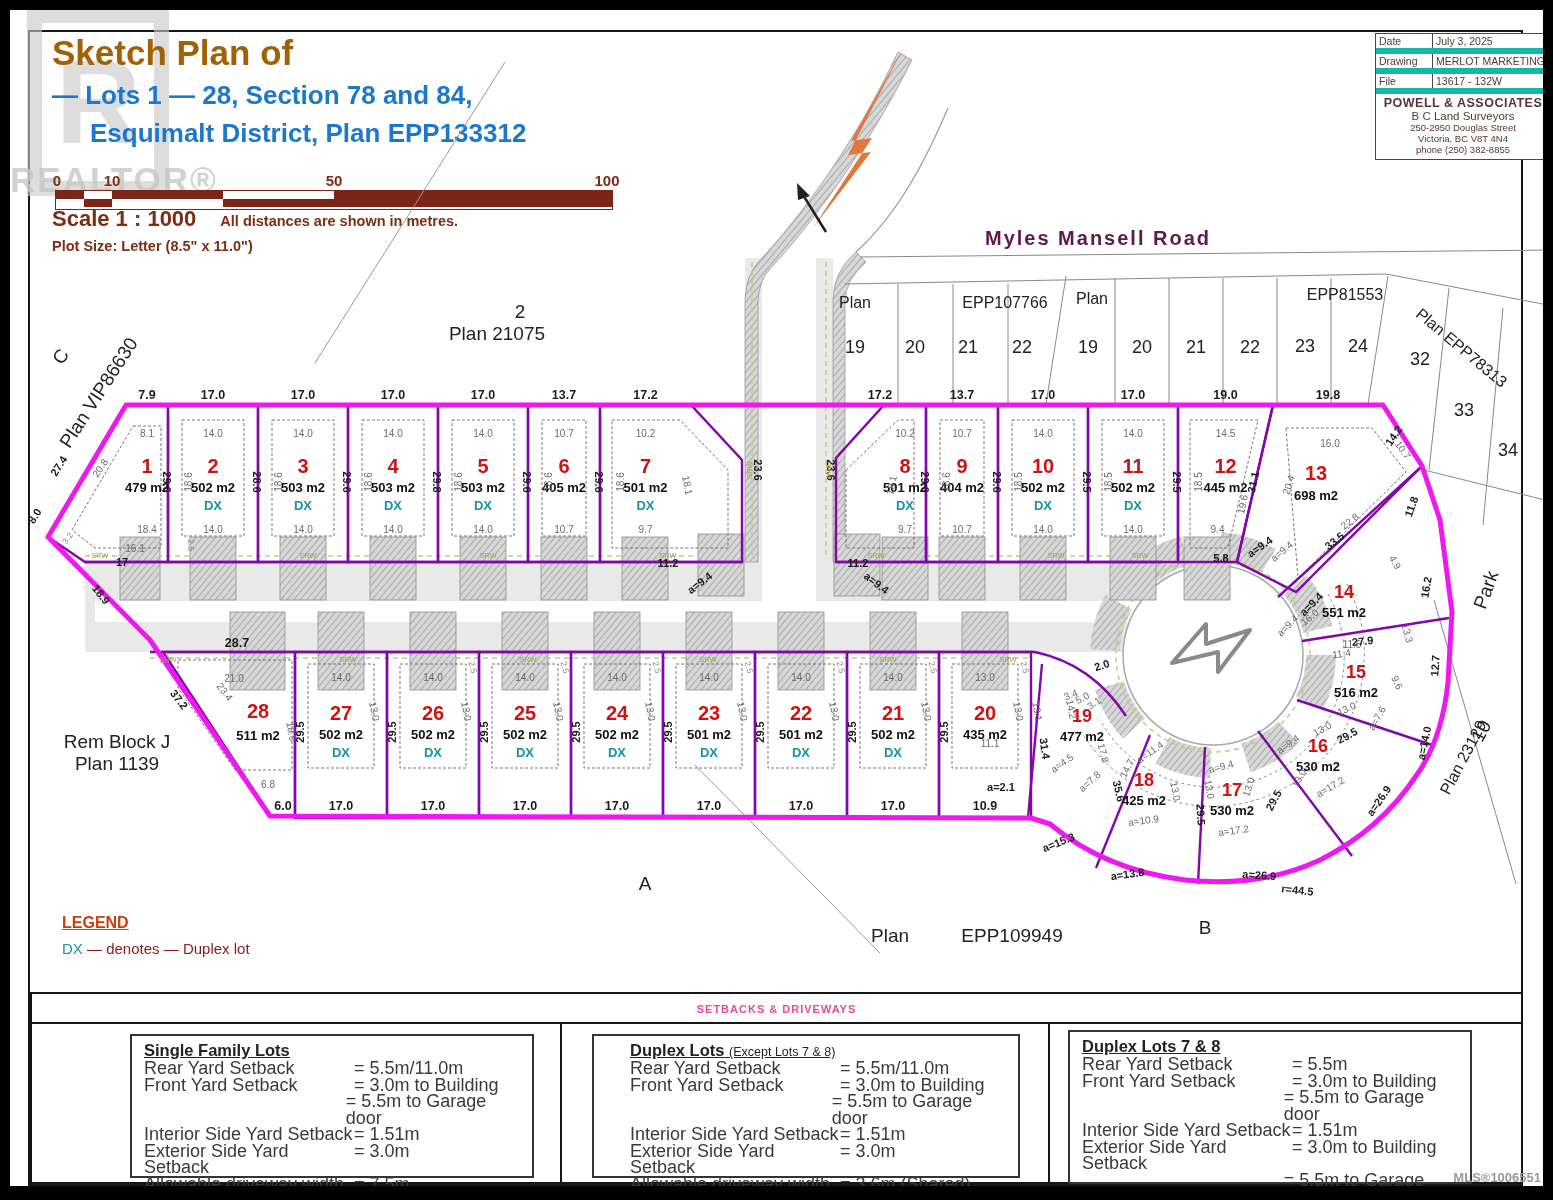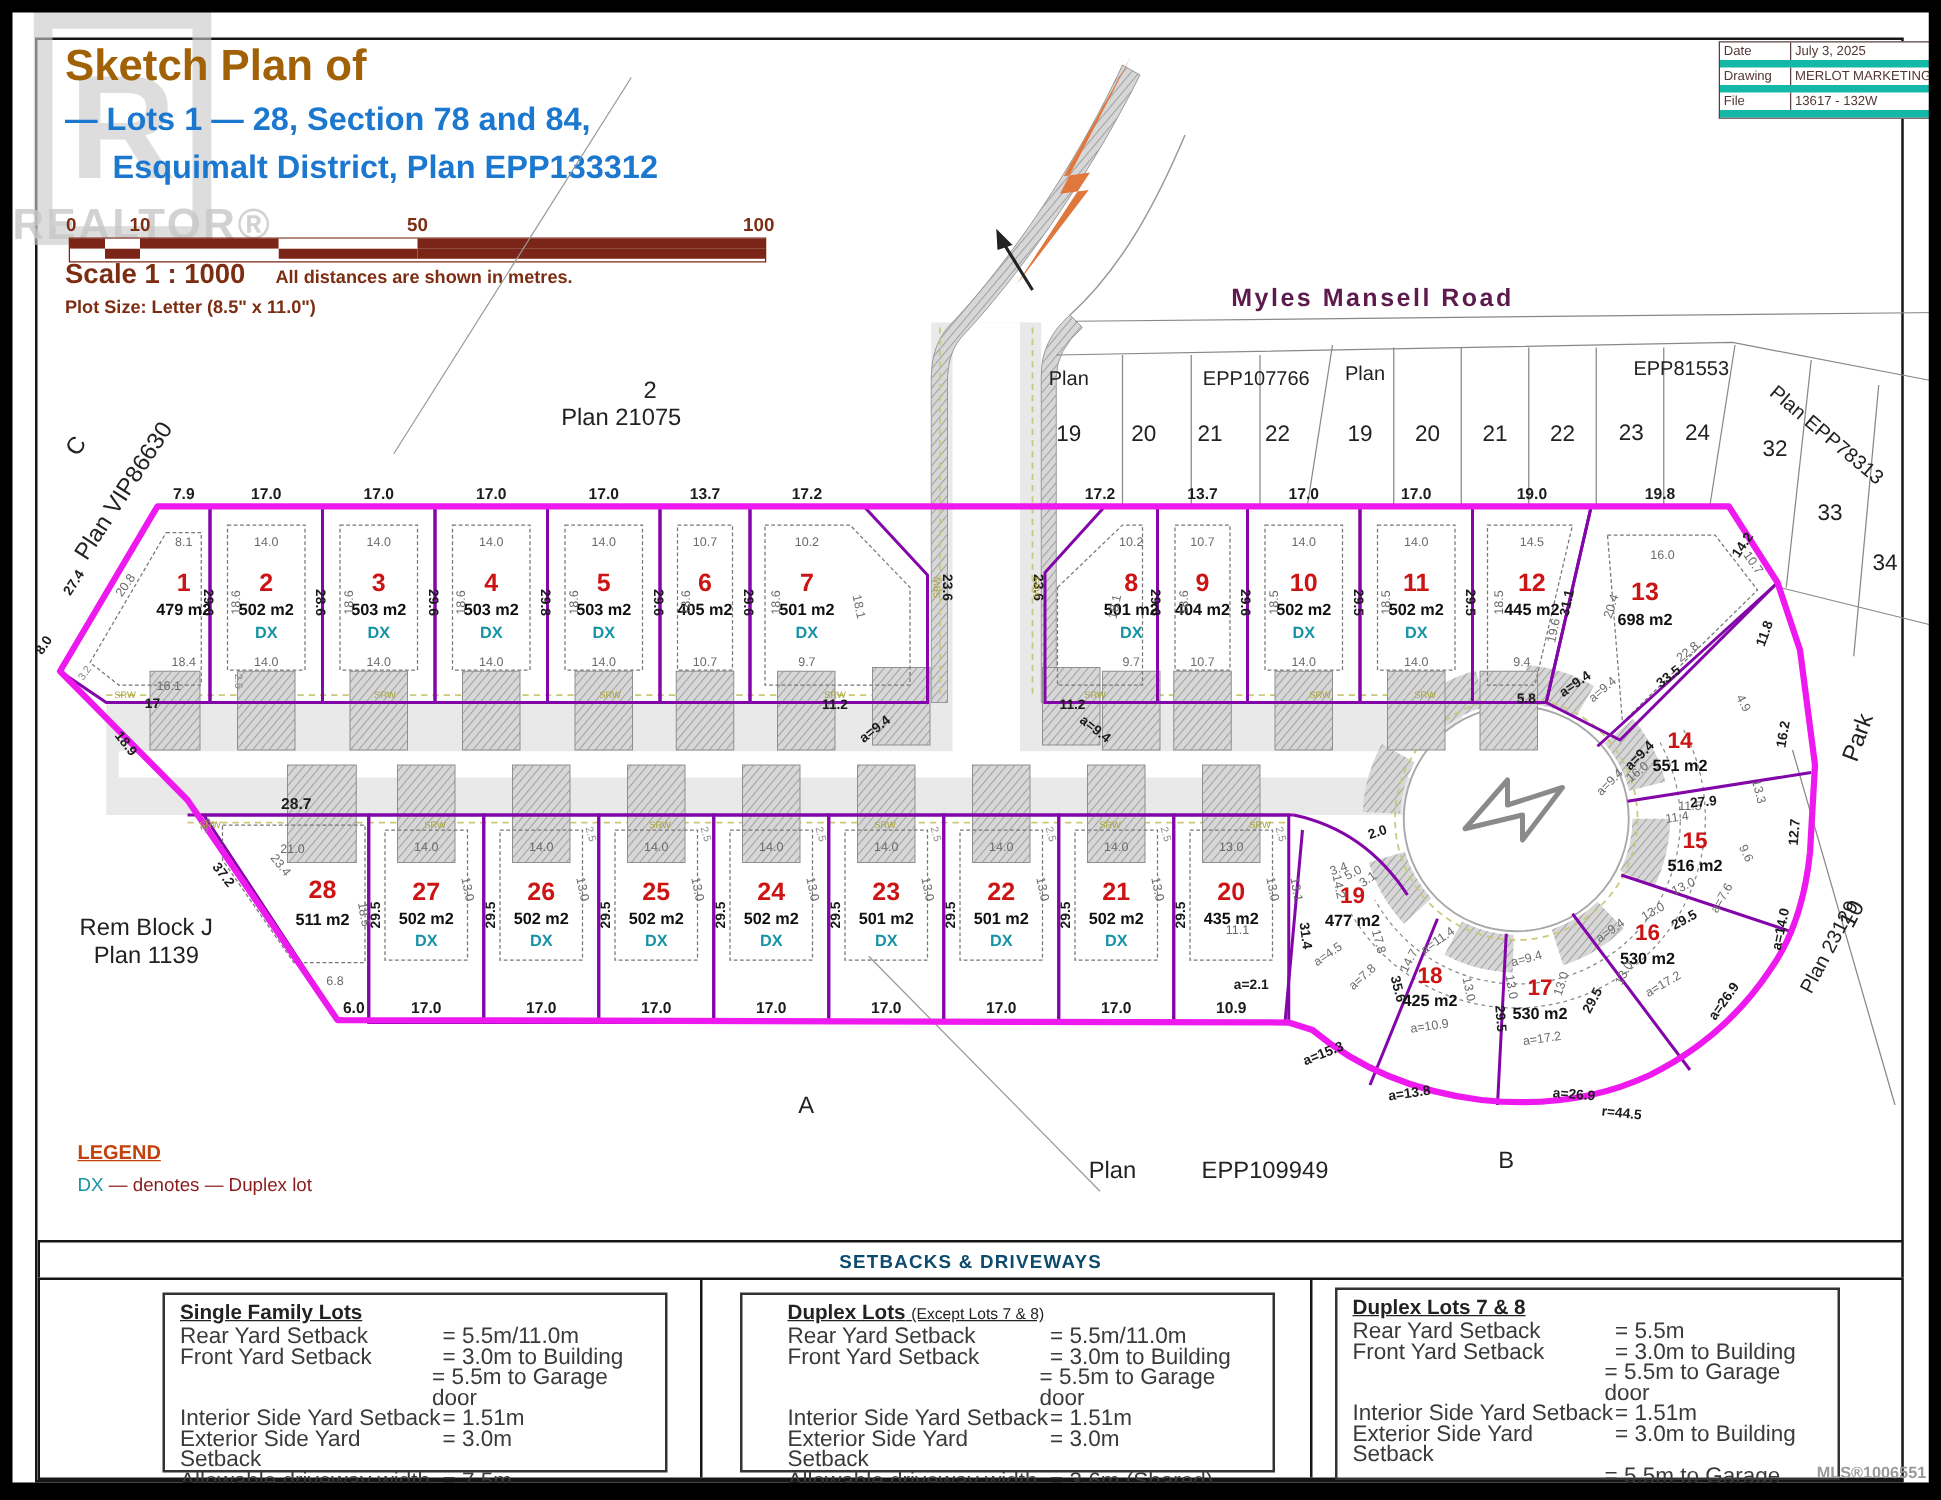--- a/index.html
+++ b/index.html
@@ -50,21 +50,21 @@
 .infobox .firm{text-align:center;padding:2px 0 4px 0;}
 .infobox .f1{font-size:12.5px;font-weight:bold;letter-spacing:.5px;}
 .infobox .f2{font-size:11.5px;}
 .infobox .f3{font-size:9.5px;}
 .legend{position:absolute;left:62px;top:914px;z-index:3;}
 .legend .lt1{font-size:16px;font-weight:bold;color:#c2410c;text-decoration:underline;}
 .legend .lt2{font-size:15px;font-weight:normal;color:#8b1a1a;margin-top:8px;}
 .legend .lt2 .dx{color:#1693a5;}
 .setheader{position:absolute;left:30px;top:992px;width:1489px;height:30px;border:2px solid #161616;
   z-index:5;background:#fff;display:flex;align-items:center;justify-content:center;
-  font-size:15px;font-weight:bold;color:#0c4a6e;letter-spacing:1px;}
+  font-size:11px;font-weight:bold;color:#ec4899;letter-spacing:1px;}
 .setband{position:absolute;left:30px;top:1022px;width:1489px;height:158px;border:2px solid #161616;
   z-index:5;background:#fff;}
 .setband .vdiv{position:absolute;top:0;width:2px;height:100%;background:#161616;}
 .sbox{position:absolute;border:2px solid #333;background:#fff;padding:5px 12px;color:#3a3a3a;}
 .sbox .st{font-size:16.5px;font-weight:bold;text-decoration:underline;color:#222;}
 .sbox .st .sub{font-size:12.5px;font-weight:normal;}
 .sbox .r{display:flex;font-size:18px;line-height:16.5px;}
 .sbox .r .rl{width:210px;}
 .mls{position:absolute;right:12px;top:1170px;font-size:13px;font-weight:bold;color:#9a9a9a;z-index:45;}
 </style>
@@ -127,20 +127,27 @@
         </div>
         <div class="irow">
           <div class="il">Drawing</div>
           <div class="iv">MERLOT MARKETING</div>
         </div>
         <div class="irow">
           <div class="il">File</div>
           <div class="iv">13617 - 132W</div>
         </div>
       </div>
+    <div class="firm">
+      <div class="f1">POWELL &amp; ASSOCIATES</div>
+      <div class="f2">B C Land Surveyors</div>
+      <div class="f3">250-2950 Douglas Street</div>
+      <div class="f3">Victoria, BC V8T 4N4</div>
+      <div class="f3">phone (250) 382-8855</div>
+    </div>
   </div>
 
   <svg id="plan" class="ovl" style="left:0;top:0;" width="1553" height="990" viewBox="0 0 1553 990">
     <defs>
       <pattern id="hatch" width="5" height="5" patternUnits="userSpaceOnUse" patternTransform="rotate(40)">
         <rect width="5" height="5" fill="#d7d7d7"></rect>
         <line x1="0" y1="0" x2="0" y2="5" stroke="#9f9f9f" stroke-width="1.6"></line>
       </pattern>
     </defs>
 

